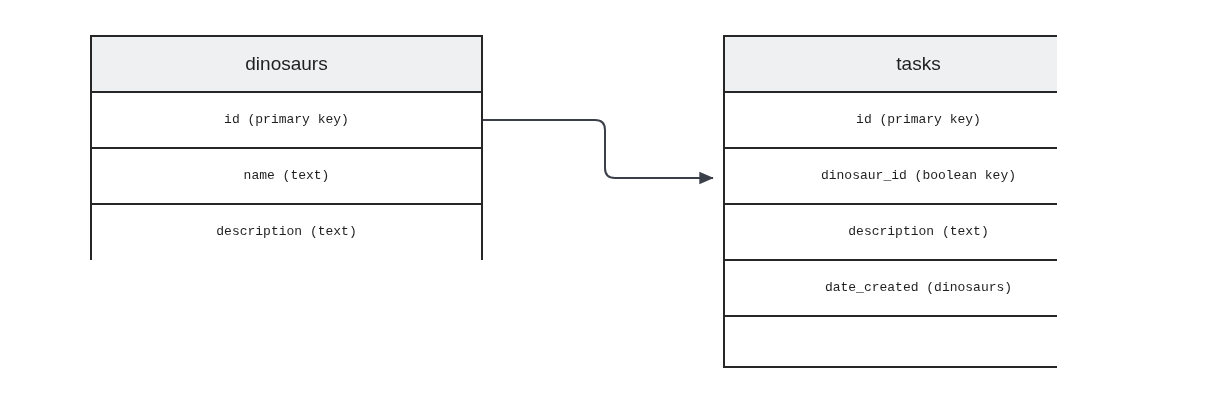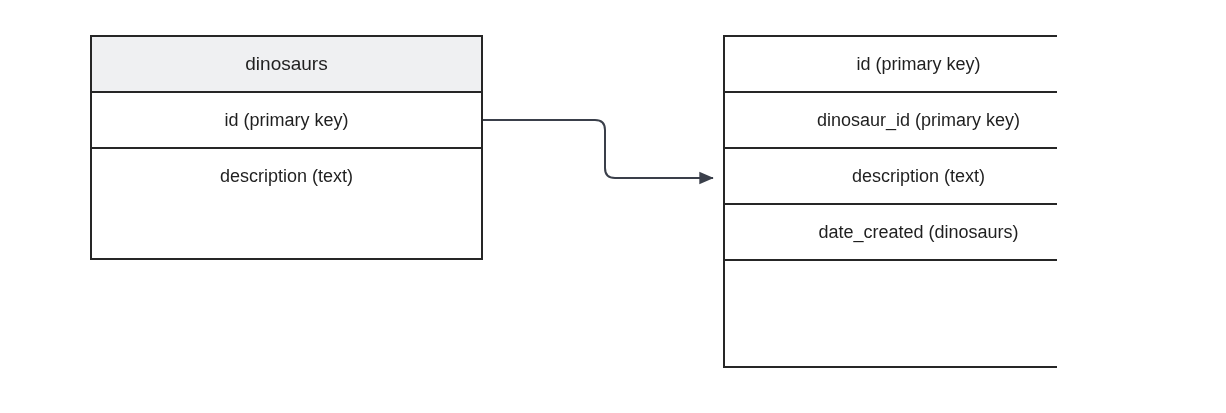--- a/index.html
+++ b/index.html
@@ -37,23 +37,24 @@
     overflow: hidden;
   }
   .entity-field {
     box-sizing: border-box;
     height: 56px;
     line-height: 54px;
     text-align: center;
     background: #ffffff;
     border-bottom: 2px solid #262626;
     color: #1f1f1f;
-    font-size: 18px;
+    font-size: 13px;
     white-space: nowrap;
     overflow: hidden;
+    font-family: Liberation Mono, monospace;
   }
   .entity-field.last {
     border-bottom: none;
   }
   #table-dinosaurs {
     left: 90px;
     top: 35px;
     width: 393px;
     height: 225px;
   }
@@ -73,26 +74,28 @@
   }
 </style>
 </head>
 <body>
 
 <div id="canvas">
 
   <div class="entity-table" id="table-dinosaurs">
     <div class="entity-header">dinosaurs</div>
     <div class="entity-field">id (primary key)</div>
+    <div class="entity-field">name (text)</div>
     <div class="entity-field last">description (text)</div>
   </div>
 
   <div class="entity-table" id="table-tasks">
+    <div class="entity-header">tasks</div>
     <div class="entity-field">id (primary key)</div>
-    <div class="entity-field">dinosaur_id (primary key)</div>
+    <div class="entity-field">dinosaur_id (boolean key)</div>
     <div class="entity-field">description (text)</div>
     <div class="entity-field">date_created (dinosaurs)</div>
   </div>
 
   <svg id="relationship-layer" viewBox="0 0 1226 413">
     <defs>
       <marker id="arrow-end" viewBox="0 0 10 10" refX="9.5" refY="5" markerWidth="7.2" markerHeight="7.2" orient="auto-start-reverse">
         <path d="M 0 0.6 L 10 5 L 0 9.4 z" fill="#3a3f4a"></path>
       </marker>
     </defs>

